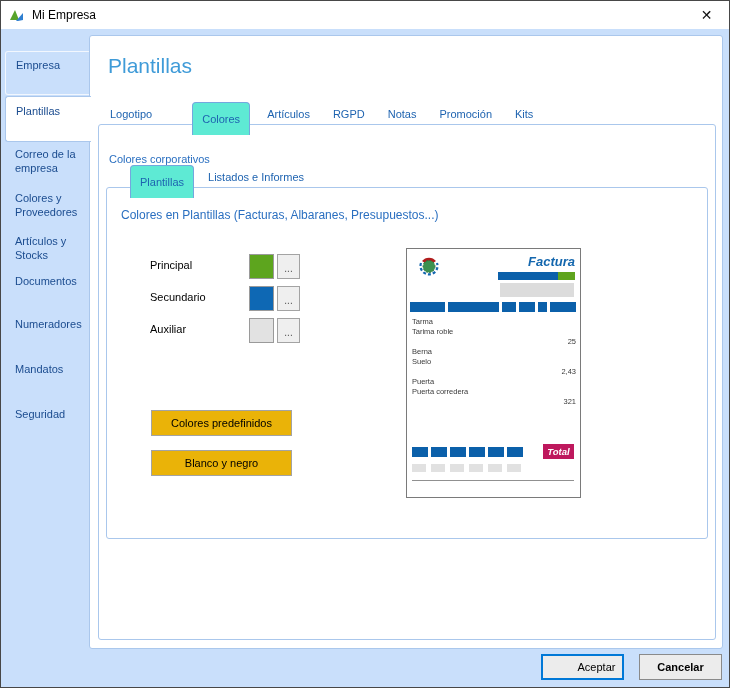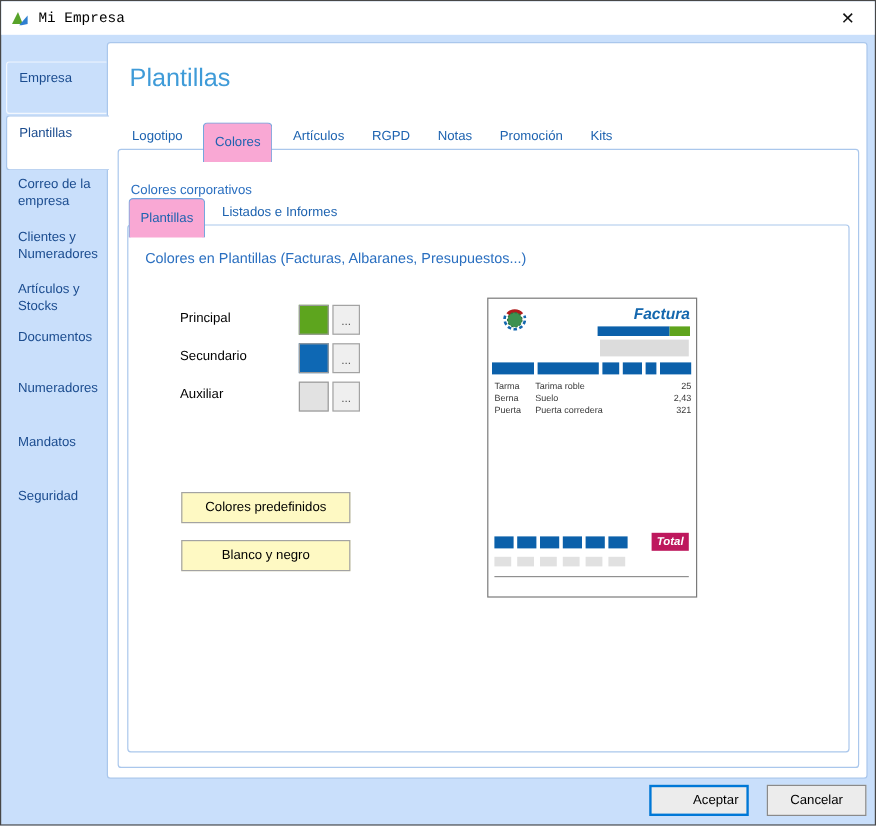--- a/index.html
+++ b/index.html
@@ -5,81 +5,81 @@
   html,body{margin:0;padding:0;background:#999;}
   *{box-sizing:border-box;}
   .window{
     position:relative;width:730px;height:688px;margin:0 auto;
     background:#c9dffb;border:1px solid #474747;overflow:hidden;
     font-family:"Liberation Sans",sans-serif;-webkit-font-smoothing:antialiased;
   }
   
   .titlebar{position:absolute;left:0;top:0;right:0;height:28px;background:#ffffff;}
   .app-icon{position:absolute;left:8px;top:6px;width:16px;height:16px;}
-  .title-text{position:absolute;left:31px;top:7px;font-size:12px;color:#000;font-family:Liberation Mono, monospace;}
+  .title-text{position:absolute;left:31px;top:7px;font-size:12px;color:#000;}
   .close-btn{position:absolute;right:0;top:0;width:45px;height:28px;display:flex;
     align-items:center;justify-content:center;font-size:14px;color:#111;cursor:pointer;}
   
   .side-item{position:absolute;left:4px;width:84px;display:flex;align-items:center;
     padding:0 6px 16px 10px;font-size:11px;color:#1b4c8f;line-height:14px;cursor:pointer;border-radius:3px;}
   .side-item.first{border:1px solid rgba(255,255,255,.75);border-right:none;border-radius:3px 0 0 3px;}
   .side-item.selected{background:#ffffff;border:1px solid #aac7ec;border-right:none;
     border-radius:3px 0 0 3px;width:86px;z-index:5;}
   
   .main{position:absolute;left:88px;top:34px;width:634px;height:614px;background:#fff;
     border:1px solid #aac7ec;border-radius:3px;z-index:1;}
   .page-title{position:absolute;left:18px;top:18px;font-size:21px;font-weight:400;color:#3f9bd8;}
   .tabstrip{position:absolute;left:14px;top:66px;display:flex;gap:11px;z-index:3;}
   .tab{height:23px;display:flex;align-items:center;padding:0 5px;font-size:11px;
     color:#1e63b0;cursor:pointer;border:1px solid transparent;border-bottom:none;}
-  .tab.selected{background:#f9a8d4;border:1px solid #74a7de;border-bottom:none;
-    border-radius:4px 4px 0 0;padding:16px 9px;}
+  .tab.selected{background:#5eead4;border:1px solid #74a7de;border-bottom:none;
+    border-radius:4px 4px 0 0;padding:16px 9px;margin-left:23px;}
   .tabpage{position:absolute;left:8px;right:6px;top:88px;bottom:8px;
     border:1px solid #aac7ec;border-radius:3px;background:#fff;z-index:2;}
   .group-title{position:absolute;left:10px;top:28px;font-size:11px;color:#2a6fc0;}
   .subtabstrip{position:absolute;left:8px;top:40px;display:flex;gap:8px;z-index:3;}
-  .subpage{position:absolute;left:7px;right:7px;top:62px;height:440px;
+  .subpage{position:absolute;left:7px;right:7px;top:62px;height:352px;
     border:1px solid #aac7ec;border-radius:3px;background:#fff;z-index:2;}
   .panel-heading{position:absolute;left:14px;top:20px;font-size:12px;color:#2a6fc0;}
   
   .color-row{position:absolute;left:43px;height:25px;}
   .color-label{position:absolute;left:0;top:5px;font-size:11px;color:#000;}
   .swatch{position:absolute;left:99px;top:0;width:25px;height:25px;border:1px solid #9a9a9a;cursor:pointer;}
   .more-btn{position:absolute;left:127px;top:0;width:23px;height:25px;background:#efefef;
     border:1px solid #a3a3a3;font-size:10px;color:#555;display:flex;align-items:flex-end;
     justify-content:center;padding-bottom:4px;cursor:pointer;}
-  .win-btn{position:absolute;left:44px;width:141px;height:26px;background:#fef9c3;
+  .win-btn{position:absolute;left:44px;width:141px;height:26px;background:#eab308;
     border:1px solid #a3a3a3;font-size:11px;color:#000;display:flex;align-items:center;
     justify-content:center;cursor:pointer;}
   
   .preview{position:absolute;left:299px;top:60px;width:175px;height:250px;background:#fff;
     border:1px solid #7a7a7a;}
   .pv-title{position:absolute;right:5px;top:5px;font-size:13px;font-weight:bold;
     font-style:italic;color:#1467ae;}
   .pv-titlebar{position:absolute;right:5px;top:23px;width:77px;height:8px;display:flex;}
   .pv-titlebar .b{width:60px;background:#0b60aa;} .pv-titlebar .g{width:17px;background:#5fa41d;}
   .pv-addr{position:absolute;right:6px;top:34px;width:74px;height:14px;background:#dcdcdc;}
   .pv-headbars{position:absolute;left:3px;top:53px;display:flex;gap:3px;}
   .pv-headbars div{height:10px;background:#0b60aa;}
   .pv-table{position:absolute;left:5px;right:4px;top:68px;font-size:7.5px;line-height:10px;color:#3a3a3a;}
-  .pv-row{display:flex;}
+  .pv-row{display:flex;flex-direction:column;}
   .pv-c1{width:34px;} .pv-c2{flex:1;} .pv-c3{text-align:right;}
   .pv-totbars{position:absolute;left:5px;top:198px;display:flex;gap:3px;}
   .pv-totbars div{width:16px;height:10px;background:#0b60aa;}
   .pv-total{position:absolute;right:6px;top:195px;width:31px;height:15px;background:#be185d;
     color:#fff;font-size:9.5px;font-style:italic;font-weight:bold;display:flex;
     align-items:center;justify-content:center;}
   .pv-graybars{position:absolute;left:5px;top:215px;display:flex;gap:5px;}
   .pv-graybars div{width:14px;height:8px;background:#e1e1e1;}
   .pv-rule{position:absolute;left:5px;right:6px;top:231px;height:1px;background:#909090;}
   
   .footer-btn{position:absolute;top:653px;width:83px;height:26px;font-size:11px;color:#000;
     display:flex;align-items:center;justify-content:center;cursor:pointer;background:#ececec;}
   .accept{left:540px;border:2px solid #0078d7;padding-left:28px;}
-  .cancel{left:638px;border:1px solid #8a8a8a;}
+  .cancel{left:638px;border:1px solid #8a8a8a;font-weight:bold;}
 </style>
 </head>
 <body>
 
 <div class="window">
 
   <div class="titlebar">
     <svg class="app-icon" viewBox="0 0 16 16">
       <polygon points="1,13 6,3 10,13" fill="#58a32a"></polygon>
       <polygon points="7,14 14,6 14,13 9,14" fill="#2f7fd0"></polygon>
@@ -91,21 +91,21 @@
   <div class="side-item first" style="top:50px;height:44px;">
     <span>Empresa</span>
   </div>
   <div class="side-item selected" style="top:95px;height:46px;">
     <span>Plantillas</span>
   </div>
   <div class="side-item" style="top:146px;height:44px;">
     <span>Correo de la empresa</span>
   </div>
   <div class="side-item" style="top:190px;height:44px;">
-    <span>Clientes y Numeradores</span>
+    <span>Colores y Proveedores</span>
   </div>
   <div class="side-item" style="top:233px;height:44px;">
     <span>Artículos y Stocks</span>
   </div>
   <div class="side-item" style="top:266px;height:44px;">
     <span>Documentos</span>
   </div>
   <div class="side-item" style="top:309px;height:44px;">
     <span>Numeradores</span>
   </div>

